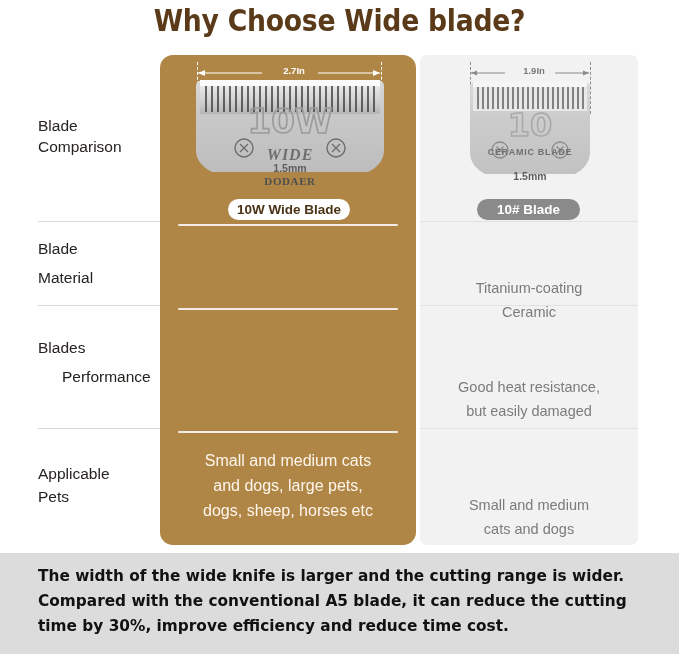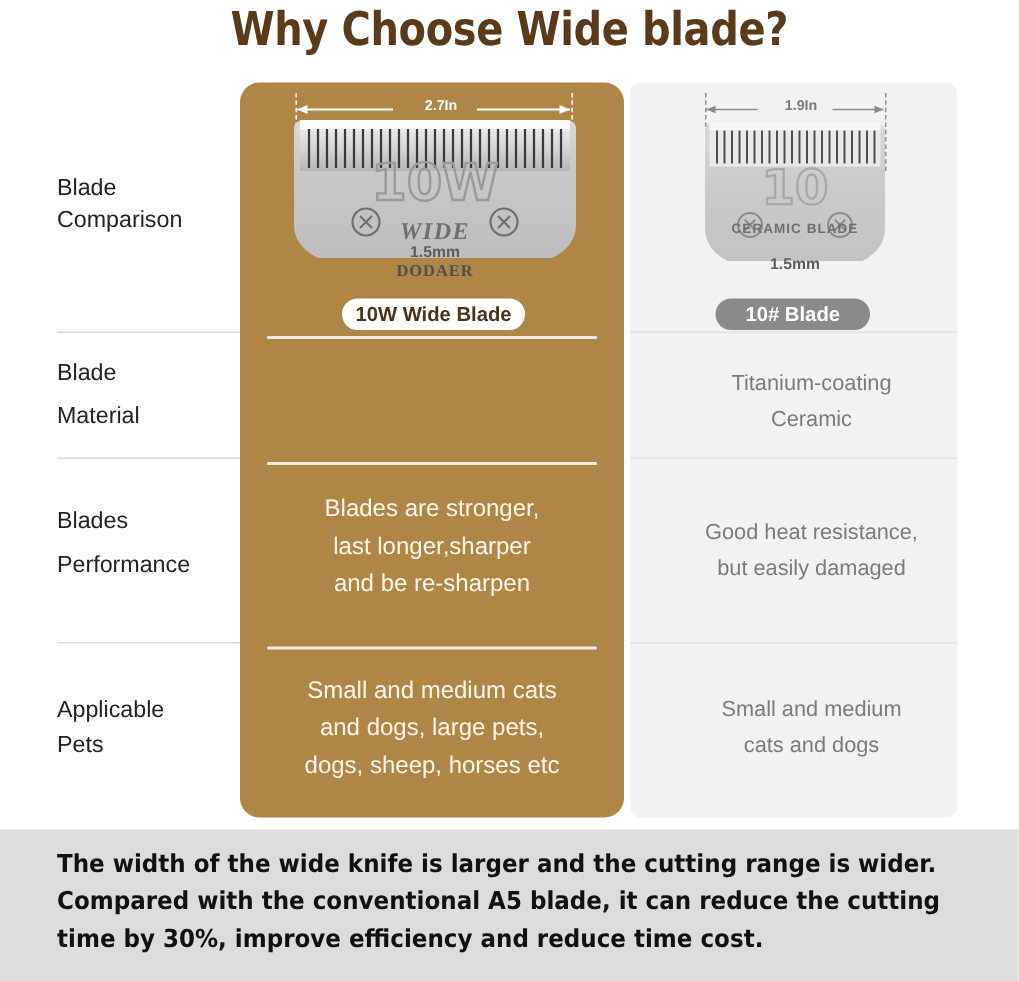--- a/index.html
+++ b/index.html
@@ -67,25 +67,26 @@
 
   
   .tan-text{
     position:absolute;left:168px;width:240px;
     text-align:center;
     color:#fdf6ec;
     font-size:16px;
     line-height:25px;
   }
   .gray-text{
-    position:absolute;left:436px;width:210px;
+    position:absolute;left:424px;width:210px;
     text-align:center;
     color:#7b7b7b;
     font-size:14.5px;
     line-height:24px;
+    margin-top:32px;
   }
 
   
   .blade-wrap{position:absolute;}
   .dim-label{
     font-size:9.5px;font-weight:bold;
     padding:0 4px;white-space:nowrap;
   }
   .dash-v{position:absolute;width:0;border-left:1px dashed #ffffff;}
   .dash-v.gray{border-left-color:#8e8e8e;}
@@ -138,21 +139,21 @@
     <div class="label-cell" style="top:60px;">
       <div>Blade</div>
       <div>Comparison</div>
     </div>
     <div class="label-cell" style="top:183px;">
       <div>Blade</div>
       <div style="margin-top:8px;">Material</div>
     </div>
     <div class="label-cell" style="top:282px;">
       <div>Blades</div>
-      <div style="margin-top:8px;">Performance</div>
+      <div style="margin-top:8px;margin-left:24px;">Performance</div>
     </div>
     <div class="label-cell" style="top:408px;">
       <div>Applicable</div>
       <div style="margin-top:2px;">Pets</div>
     </div>
   </div>
 
   <div class="divider-left" style="top:221px;"></div>
   <div class="divider-left" style="top:305px;"></div>
   <div class="divider-left" style="top:428px;"></div>
@@ -312,25 +313,20 @@
   </div>
 
   <div class="pill pill-gray" style="left:477px;top:199px;width:103px;">10# Blade</div>
 
 
   <div class="gray-text" style="top:244px;">
     <div>Titanium-coating</div>
     <div>Ceramic</div>
   </div>
 
-  <div class="tan-text" style="top:327px;">
-    <div>Blades are stronger,</div>
-    <div>last longer,sharper</div>
-    <div>and be re-sharpen</div>
-  </div>
 
   <div class="gray-text" style="top:343px;">
     <div>Good heat resistance,</div>
     <div>but easily damaged</div>
   </div>
 
   <div class="tan-text" style="top:448px;">
     <div>Small and medium cats</div>
     <div>and dogs, large pets,</div>
     <div>dogs, sheep, horses etc</div>

